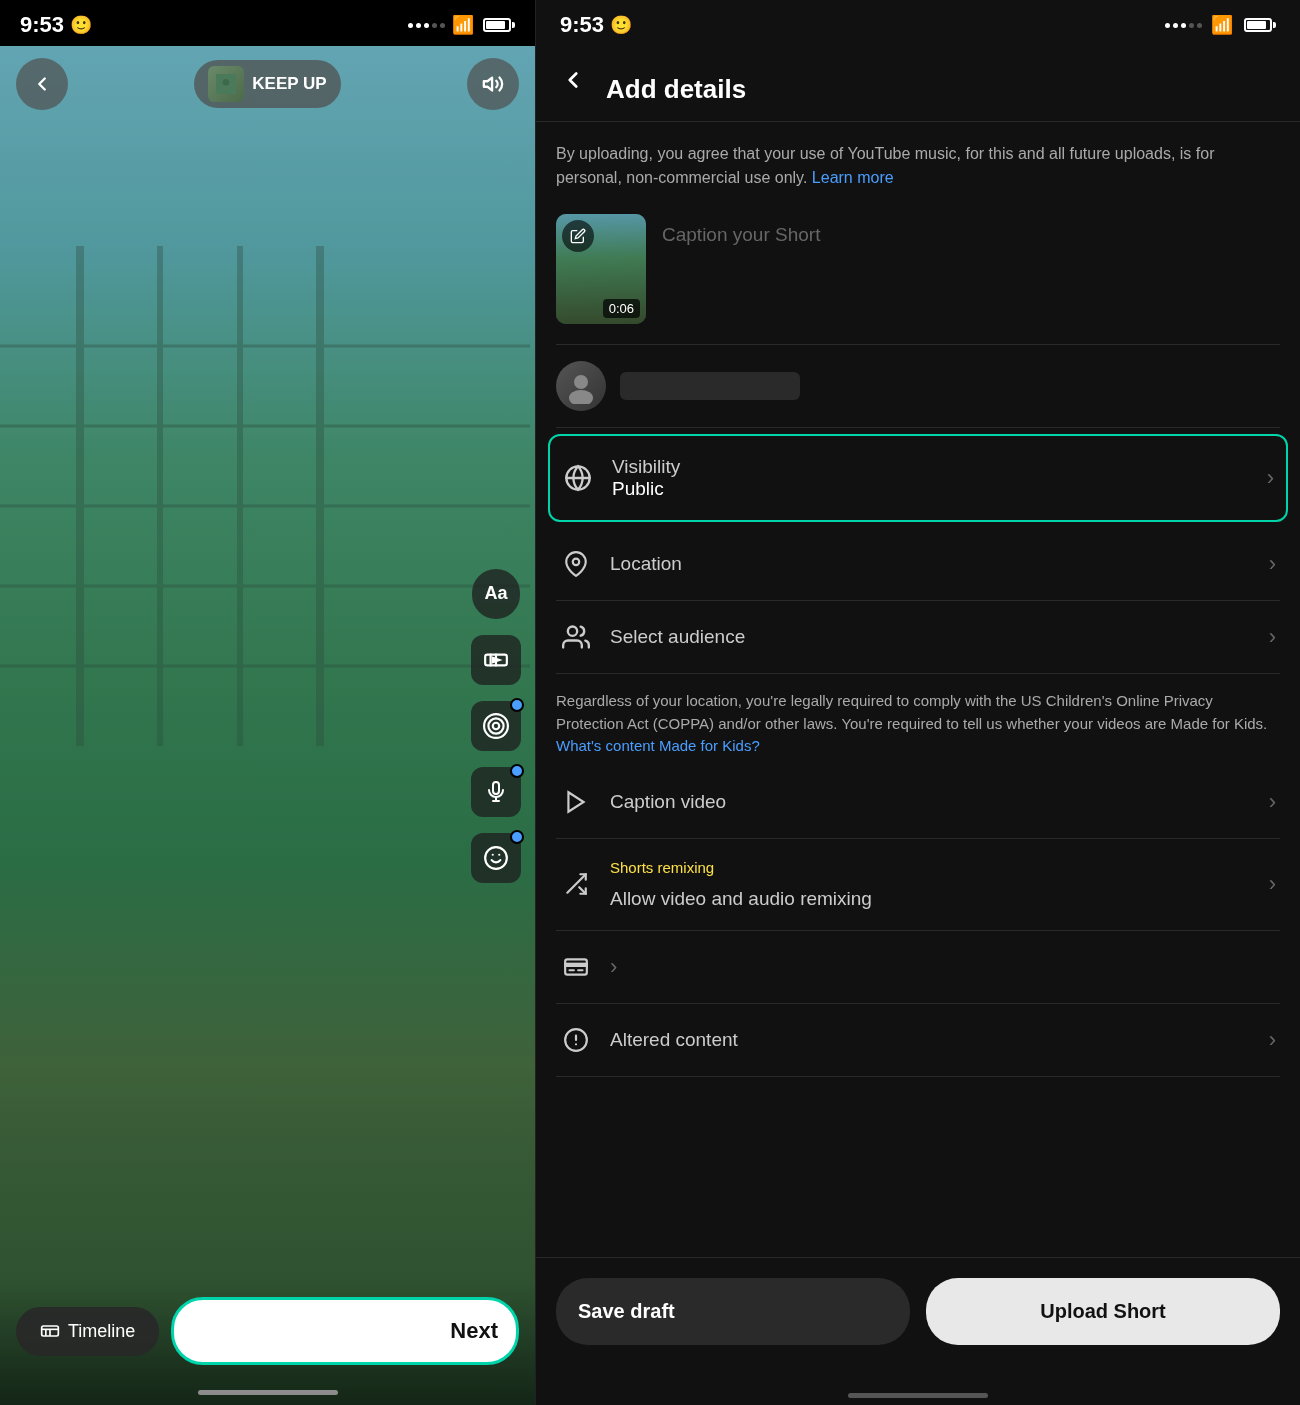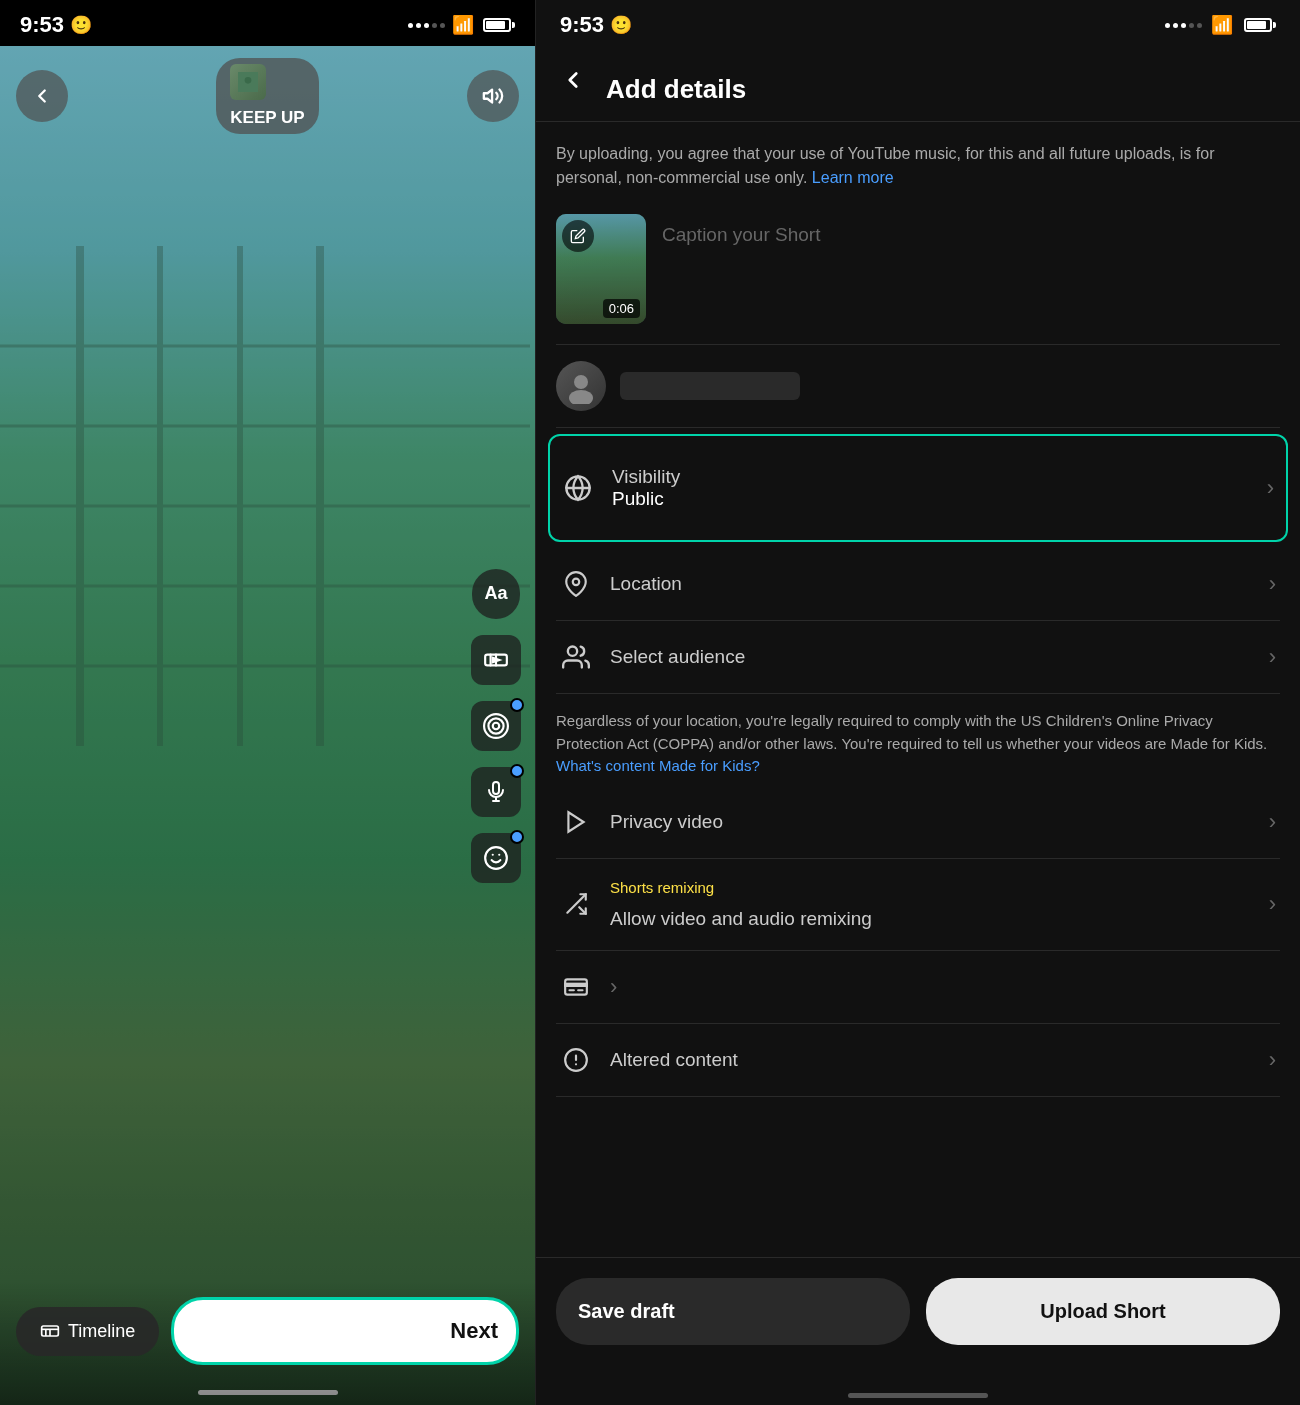--- a/index.html
+++ b/index.html
@@ -98,26 +98,26 @@
       background: rgba(80,80,80,0.7);
       border-radius: 50%;
       display: flex;
       align-items: center;
       justify-content: center;
       cursor: pointer;
     }
 
     .keep-up-badge {
       display: flex;
+      align-items: center;
       gap: 8px;
       background: rgba(80,80,80,0.75);
       border-radius: 24px;
       padding: 6px 14px;
       cursor: pointer;
-      flex-direction: column;
     }
     .keep-up-thumb {
       width: 36px;
       height: 36px;
       border-radius: 6px;
       background: linear-gradient(135deg, #6a8a6a, #4a6a4a);
       overflow: hidden;
       display: flex; align-items: center; justify-content: center;
     }
     .keep-up-thumb svg { width: 20px; height: 20px; }
@@ -377,21 +377,21 @@
       align-items: center;
       gap: 18px;
       padding: 20px 4px;
       border-bottom: 1px solid #2a2a2a;
       cursor: pointer;
       position: relative;
     }
     .menu-item.highlighted {
       border: 2.5px solid #00d4aa;
       border-radius: 12px;
-      padding: 30px 12px;
+      padding: 20px 12px;
       margin: 6px -8px;
       background: #111;
     }
 
     .menu-icon {
       width: 32px;
       height: 32px;
       display: flex;
       align-items: center;
       justify-content: center;
@@ -774,21 +774,21 @@
       <span class="made-for-kids-link">What's content Made for Kids?</span>
     </div>
 
     <div class="menu-item">
       <div class="menu-icon">
         <svg width="26" height="26" viewBox="0 0 24 24" fill="none" stroke="#ccc" stroke-width="2" stroke-linecap="round">
           <polygon points="5 3 19 12 5 21 5 3"></polygon>
         </svg>
       </div>
       <div class="menu-text">
-        <div class="menu-label">Privacy video</div>
+        <div class="menu-label">Caption video</div>
       </div>
       <div class="menu-chevron">›</div>
     </div>
 
     <div class="menu-item">
       <div class="menu-icon">
         <svg width="26" height="26" viewBox="0 0 24 24" fill="none" stroke="#ccc" stroke-width="2" stroke-linecap="round">
           <polyline points="16 3 21 3 21 8"></polyline>
           <line x1="4" y1="20" x2="21" y2="3"></line>
           <polyline points="21 16 21 21 16 21"></polyline>

